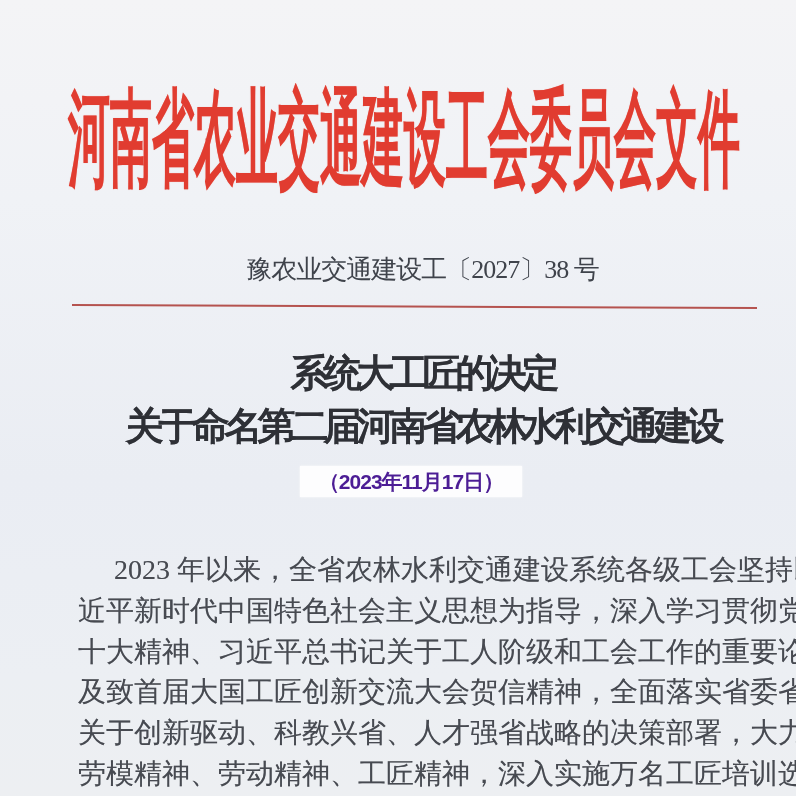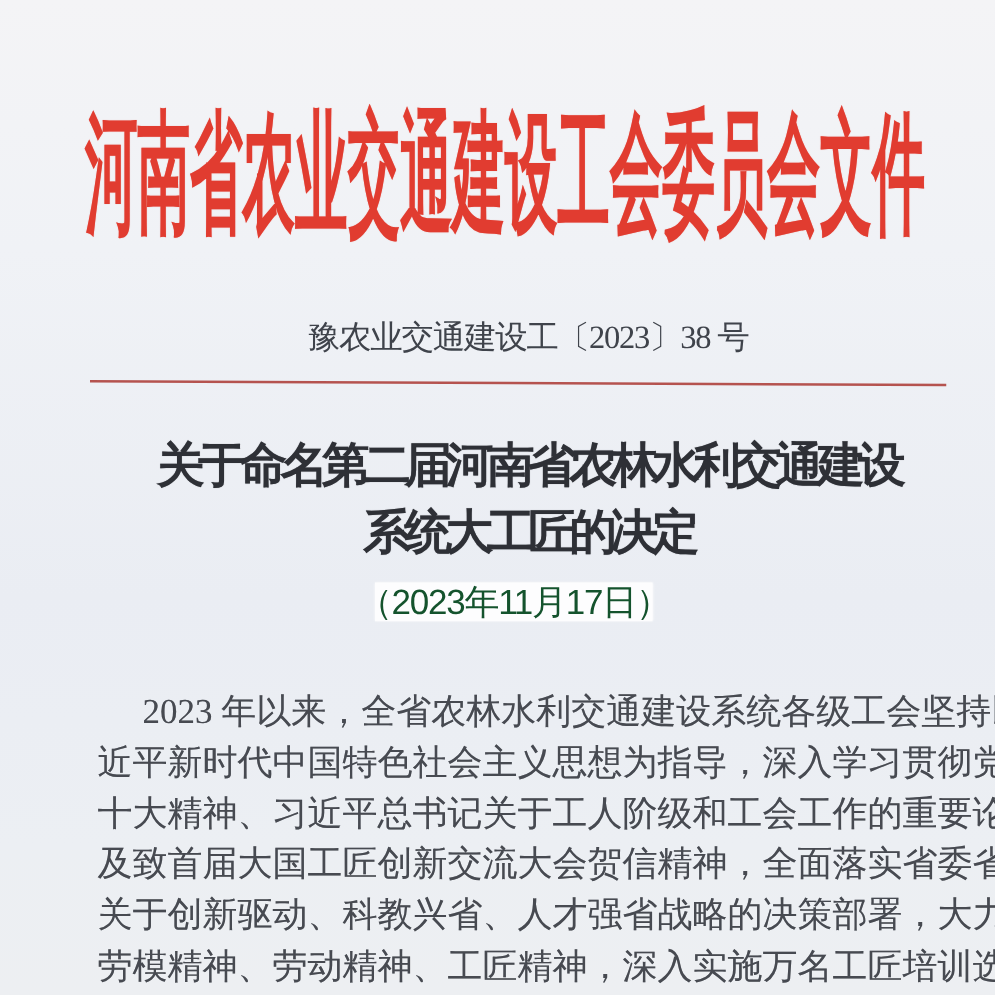--- a/index.html
+++ b/index.html
@@ -55,21 +55,21 @@
 
   
   .date-box{
     position:absolute;left:300px;top:466px;width:222px;height:31px;
     background:#fdfdfe;
     display:flex;align-items:center;justify-content:center;
     box-shadow:0 0 2px rgba(255,255,255,.9);
   }
   .date-text{
     font-family:"Liberation Sans","DejaVu Sans",sans-serif;
-    font-size:28px;font-weight:400;color:#14532d;letter-spacing:-1px;
+    font-size:21px;font-weight:700;color:#4c1d95;letter-spacing:-1px;
     white-space:nowrap;
   }
 
   
   .body-text{
     position:absolute;left:78px;right:41px;top:550px;
     color:#474a51;
   }
   .b-line{
     font-size:28px;line-height:40.8px;
@@ -81,27 +81,27 @@
 </style>
 </head>
 <body>
 
 <div class="page">
 
   <div class="red-header">
     <div class="red-header-text">河南省农业交通建设工会委员会文件</div>
   </div>
 
-  <div class="doc-number">豫农业交通建设工〔2023〕38 号</div>
+  <div class="doc-number">豫农业交通建设工〔2027〕38 号</div>
 
   <div class="red-line"></div>
 
   <div class="main-title">
+    <div class="t-line">系统大工匠的决定</div>
     <div class="t-line">关于命名第二届河南省农林水利交通建设</div>
-    <div class="t-line">系统大工匠的决定</div>
   </div>
 
   <div class="date-box">
     <span class="date-text">（2023年11月17日）</span>
   </div>
 
   <div class="body-text">
     <div class="b-line indent">2023 年以来，全省农林水利交通建设系统各级工会坚持以习</div>
     <div class="b-line">近平新时代中国特色社会主义思想为指导，深入学习贯彻党的二</div>
     <div class="b-line">十大精神、习近平总书记关于工人阶级和工会工作的重要论述以</div>

